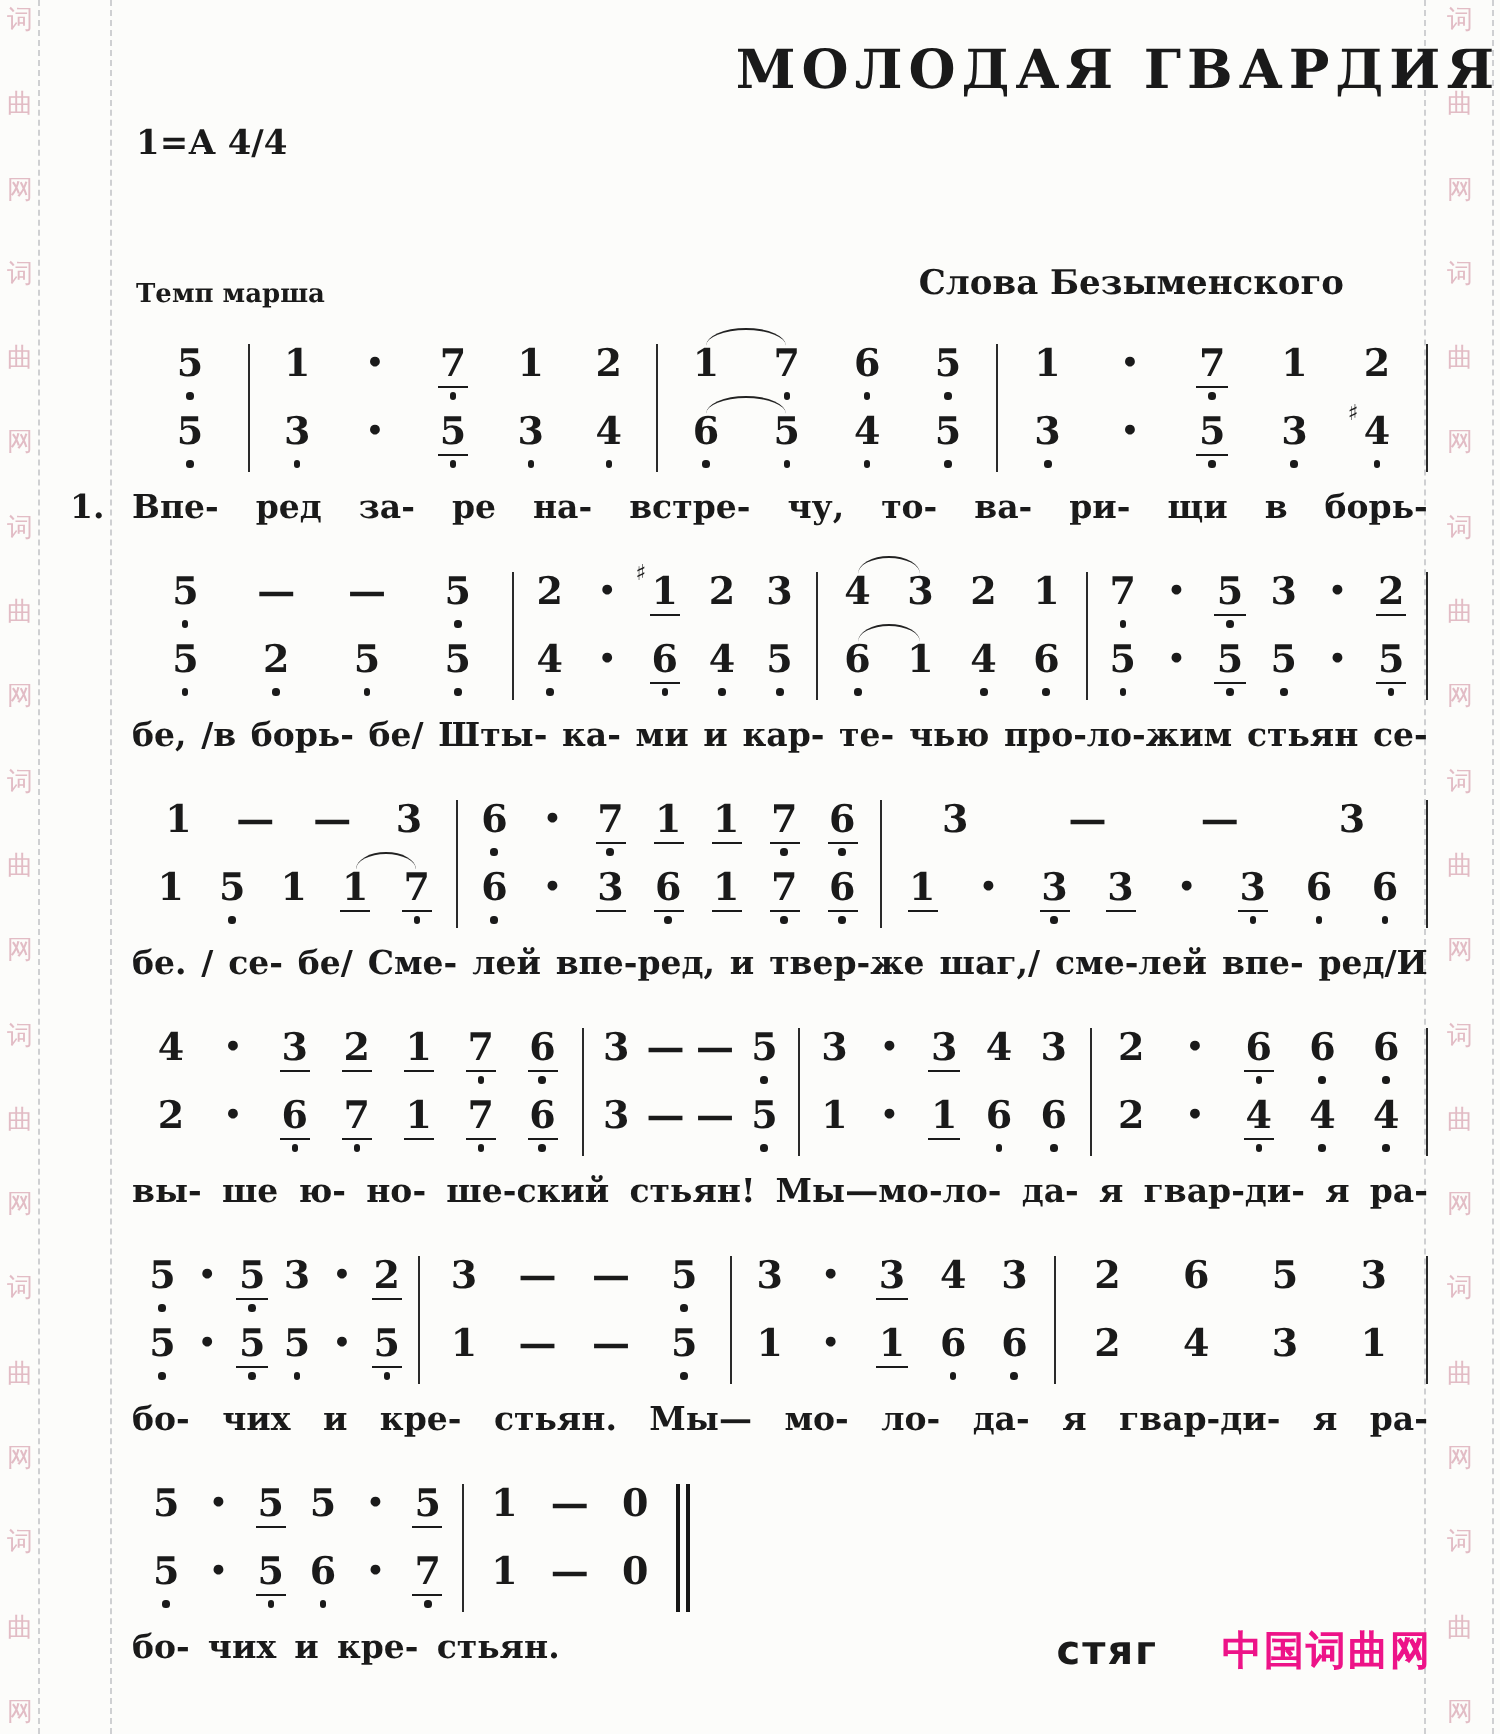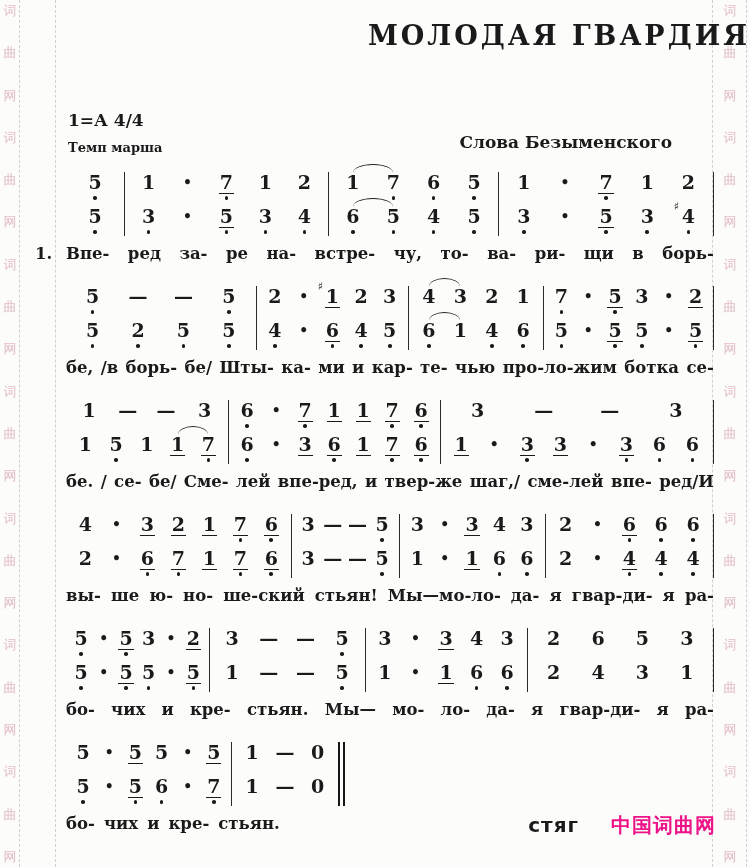--- a/index.html
+++ b/index.html
@@ -16,21 +16,21 @@
     color:#e2bcc5; user-select:none;
   }
   .wm-left  { left:1px; }
   .wm-right { left:721px; }
   .vline { position:absolute; top:0; bottom:0; width:0; border-left:1px dashed #cfd0d2; }
   
   .title {
     position:absolute; top:20px; left:0; right:0; text-align:right;
     font-size:27px; font-weight:bold; letter-spacing:3px;
   }
-  .keysig { position:absolute; top:62px;  left:68px;  font-size:17px; font-weight:bold;margin-top:48px; }
+  .keysig { position:absolute; top:62px;  left:68px;  font-size:17px; font-weight:bold; }
   .credit1{ position:absolute; top:92px;  right:78px; font-size:17px; font-weight:bold;margin-top:40px; }
   .credit2{ position:absolute; top:120px; right:38px; font-size:17px; font-weight:bold; }
   .tempo  { position:absolute; top:140px; left:68px;  font-size:13px; font-weight:bold; }
   
   #score { position:absolute; left:66px; right:36px; top:172px; }
   .system { margin-bottom:23px; position:relative; }
   .measures { display:flex; align-items:stretch; }
   .measure { flex:1 1 0; border-right:1.6px solid #2a2a2a; padding:0 4px; position:relative; }
   .measure.nobar { border-right:none; }
   .measure.dbl { border-right:2.4px solid #161616; }
@@ -699,21 +699,21 @@
           <span>борь-</span>
           <span>бе/</span>
           <span>Шты-</span>
           <span>ка-</span>
           <span>ми</span>
           <span>и</span>
           <span>кар-</span>
           <span>те-</span>
           <span>чью</span>
           <span>про-ло-жим</span>
-          <span>ботка</span>
+          <span>стьян</span>
           <span>се-</span>
         </div>
       </div>
       <div class="system">
         <div class="measures">
           <div class="measure" style="flex-grow: 2.5;">
             <div class="voice upper">
               <div class="cell">
                 <div class="note">
                   <span class="digit">1</span>

